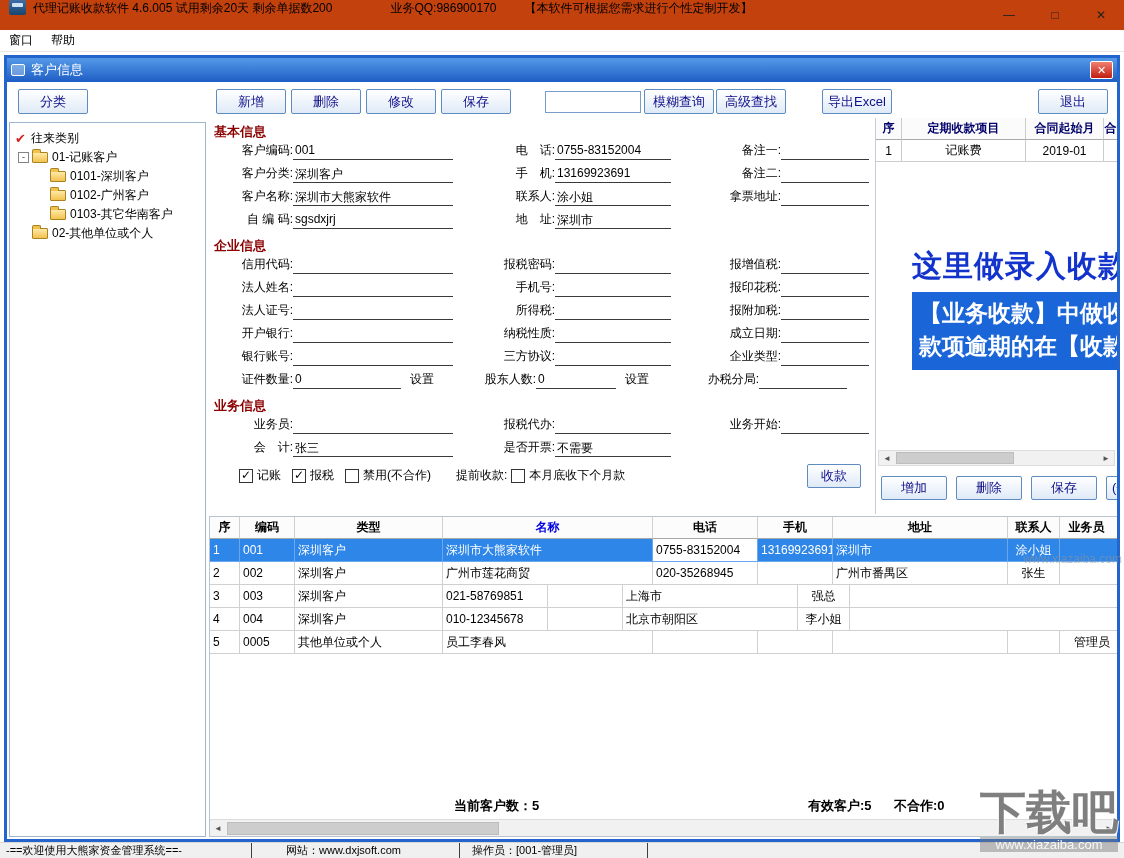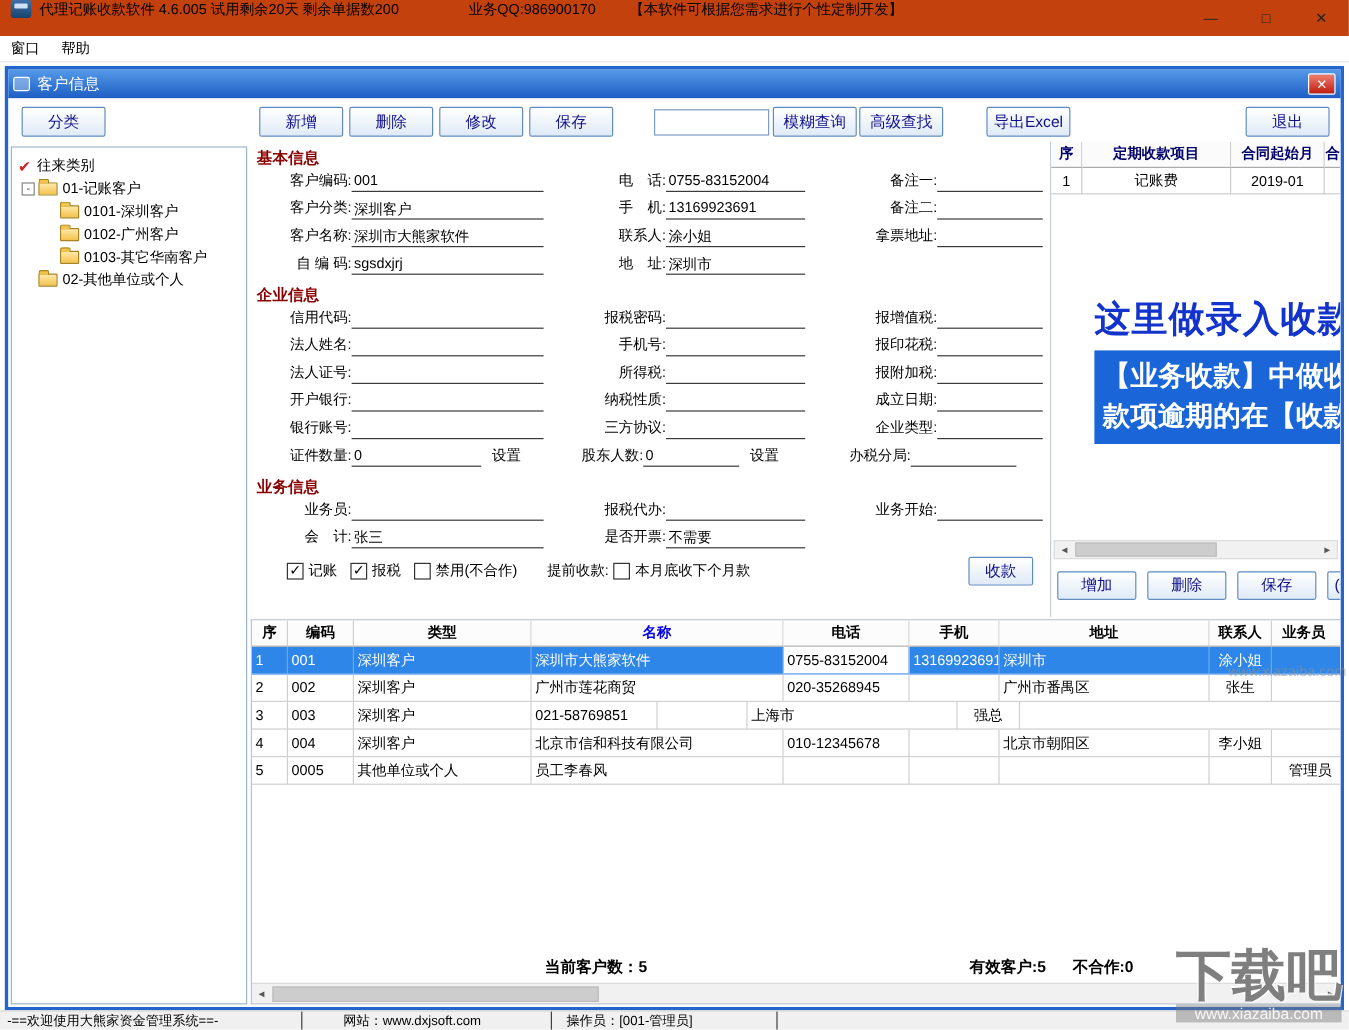--- a/index.html
+++ b/index.html
@@ -464,21 +464,20 @@
         <div class="cc c5"></div>
         <div class="cc c6">上海市</div>
         <div class="cc c7">强总</div>
         <div class="cc c8"></div>
       </div>
 
       <div class="crow">
         <div class="cc c0">4</div>
         <div class="cc c1">004</div>
         <div class="cc c2">深圳客户</div>
-        <div class="cc c3">北京市信和科技有限公司</div>
         <div class="cc c4">010-12345678</div>
         <div class="cc c5"></div>
         <div class="cc c6">北京市朝阳区</div>
         <div class="cc c7">李小姐</div>
         <div class="cc c8"></div>
       </div>
 
       <div class="crow">
         <div class="cc c0">5</div>
         <div class="cc c1">0005</div>

